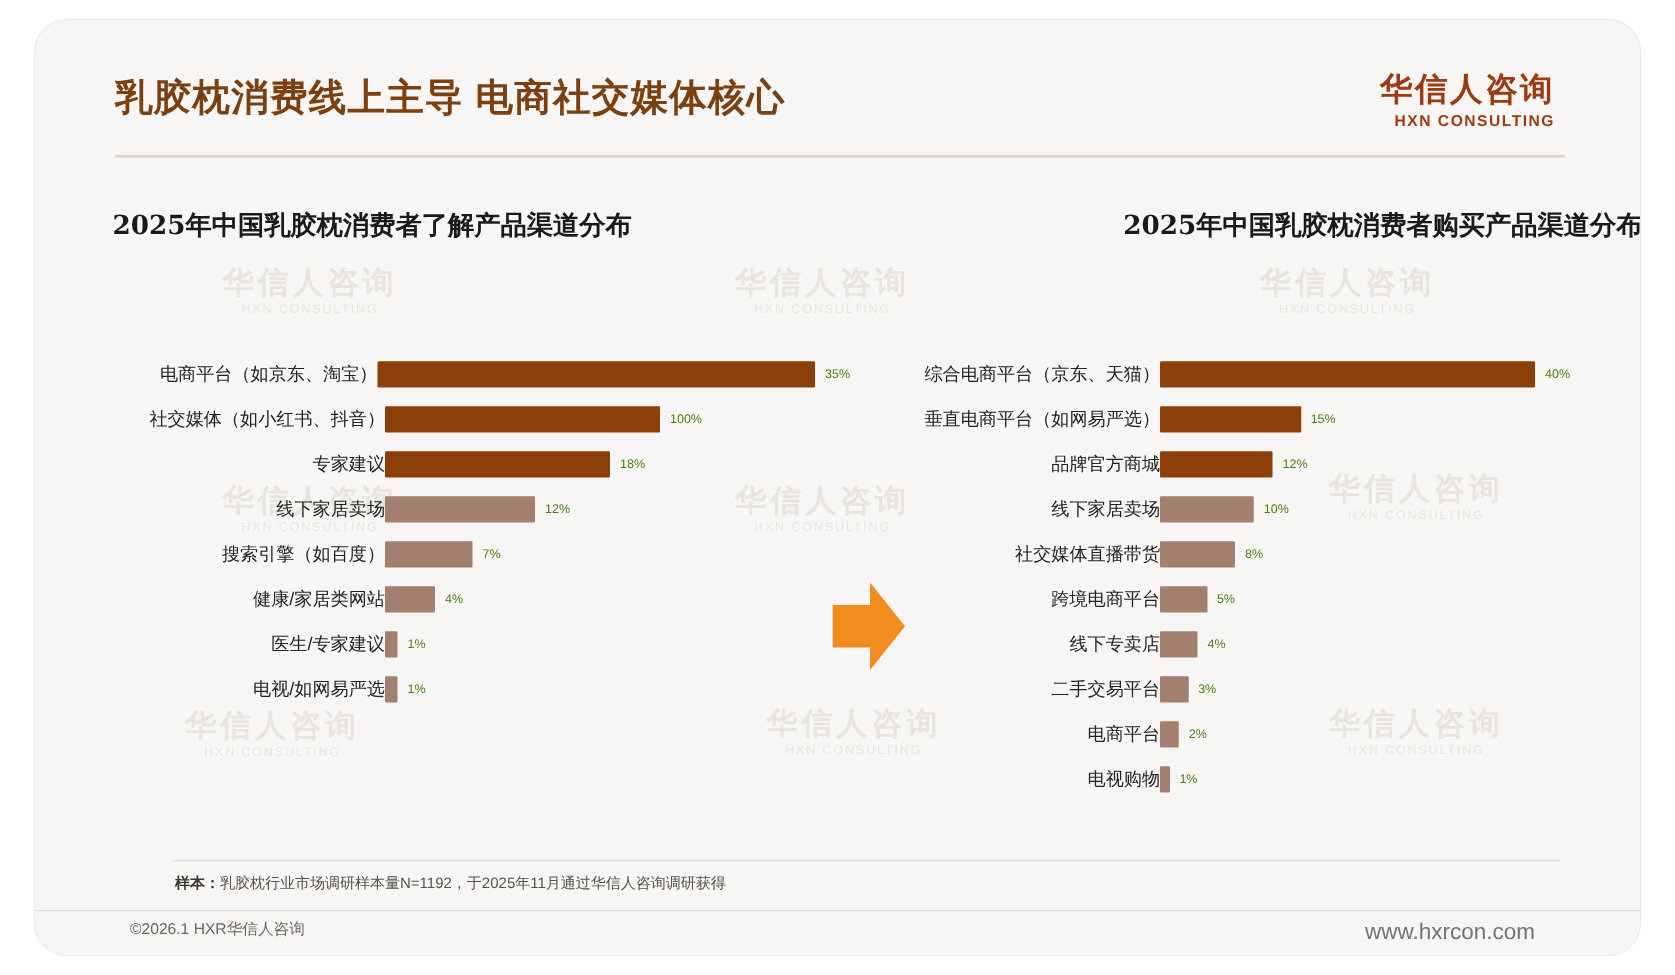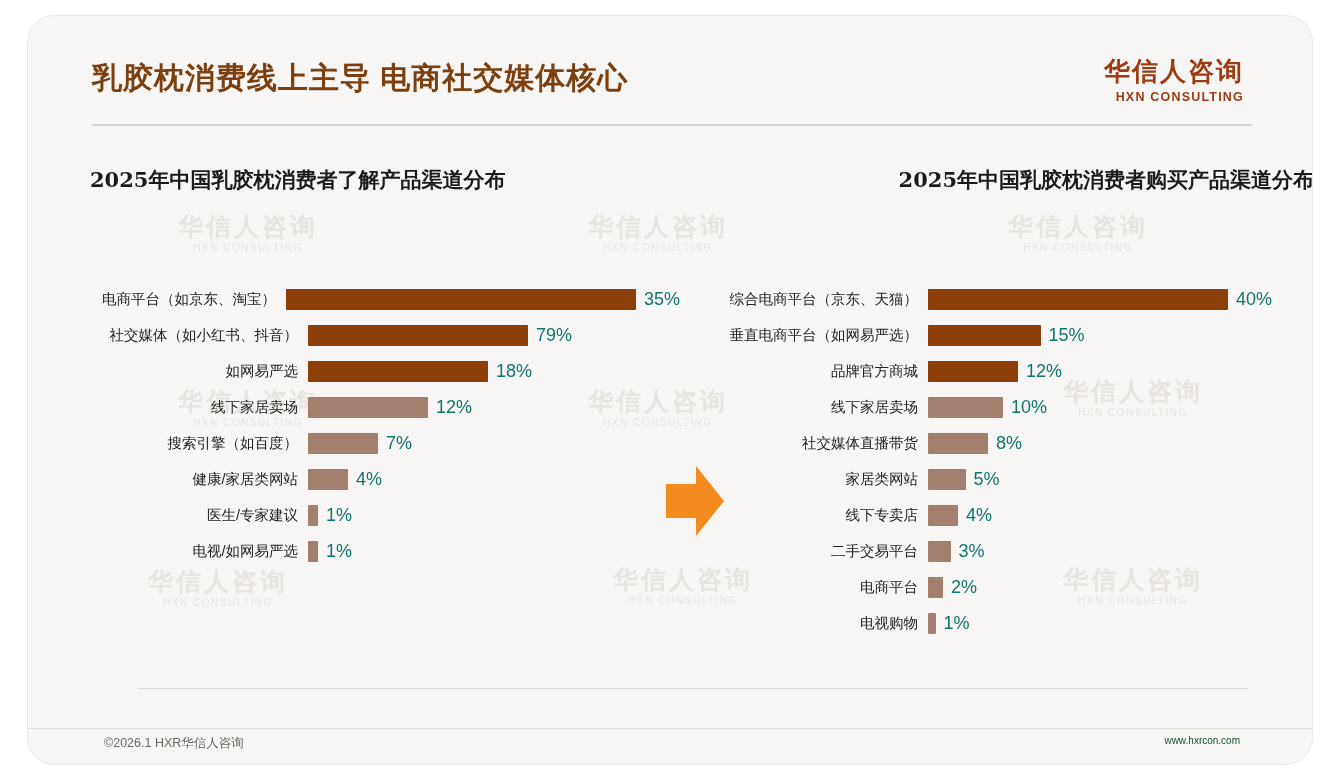--- a/index.html
+++ b/index.html
@@ -100,35 +100,34 @@
     display: flex;
     align-items: center;
     height: 36px;
     margin-bottom: 0px;
   }
   .row-label {
     font-size: 14.5px;
     color: #222;
     text-align: right;
     white-space: nowrap;
-    padding-right: 10px;
     box-sizing: border-box;
   }
   .panel-left .row-label  { width: 218px; }
   .panel-right .row-label { width: 200px; text-align: right; }
   .bar-area { position: relative; flex: 1; display: flex; align-items: center; height: 100%; }
   .bar {
     height: 21px;
     background: #a37f6f;
     border-radius: 1px;
   }
   .bar.dark { background: #8c3f09; }
   .bar-val {
-    font-size: 18px;
-    color: #0f766e;
+    font-size: 10px;
+    color: #4d7c0f;
     margin-left: 8px;
     white-space: nowrap;
   }
 
   
   .arrow {
     position: absolute;
     left: 638px;
     top: 450px;
     width: 58px;
@@ -162,24 +161,24 @@
   }
   .footer-left {
     position: absolute;
     left: 76px;
     top: 719px;
     font-size: 12.5px;
     color: #6b6661;
   }
   .footer-right {
     position: absolute;
-    right: 72px;
+    right: 84px;
     top: 719px;
-    font-size: 10px;
-    color: #14532d;
+    font-size: 18px;
+    color: #737373;
   }
 </style>
 </head>
 <body>
 
 <div id="slide">
   <div class="card">
 
     <div class="wm" style="left:150px; top:195px;">
       <div class="wm-cn">华信人咨询</div>
@@ -235,25 +234,25 @@
             <div class="row-label">电商平台（如京东、淘宝）</div>
             <div class="bar-area">
               <div class="bar dark" style="width: 350px; background: rgb(140, 63, 9);"></div>
               <span class="bar-val">35%</span>
             </div>
           </div>
           <div class="row">
             <div class="row-label">社交媒体（如小红书、抖音）</div>
             <div class="bar-area">
               <div class="bar dark" style="width: 220px; background: rgb(140, 63, 9);"></div>
-              <span class="bar-val">79%</span>
-            </div>
-          </div>
-          <div class="row">
-            <div class="row-label">如网易严选</div>
+              <span class="bar-val">100%</span>
+            </div>
+          </div>
+          <div class="row">
+            <div class="row-label">专家建议</div>
             <div class="bar-area">
               <div class="bar dark" style="width: 180px; background: rgb(140, 63, 9);"></div>
               <span class="bar-val">18%</span>
             </div>
           </div>
           <div class="row">
             <div class="row-label">线下家居卖场</div>
             <div class="bar-area">
               <div class="bar" style="width: 120px; background: rgb(163, 127, 111);"></div>
               <span class="bar-val">12%</span>
@@ -322,21 +321,21 @@
             </div>
           </div>
           <div class="row">
             <div class="row-label">社交媒体直播带货</div>
             <div class="bar-area">
               <div class="bar" style="width: 60px; background: rgb(163, 127, 111);"></div>
               <span class="bar-val">8%</span>
             </div>
           </div>
           <div class="row">
-            <div class="row-label">家居类网站</div>
+            <div class="row-label">跨境电商平台</div>
             <div class="bar-area">
               <div class="bar" style="width: 37.5px; background: rgb(163, 127, 111);"></div>
               <span class="bar-val">5%</span>
             </div>
           </div>
           <div class="row">
             <div class="row-label">线下专卖店</div>
             <div class="bar-area">
               <div class="bar" style="width: 30px; background: rgb(163, 127, 111);"></div>
               <span class="bar-val">4%</span>
@@ -366,19 +365,22 @@
         </div>
     </div>
 
     <div class="arrow">
       <svg viewBox="0 0 58 70" width="58" height="70" aria-hidden="true">
         <polygon points="0,18 30,18 30,0 58,35 30,70 30,52 0,52" fill="#f28c1e"></polygon>
       </svg>
     </div>
 
     <div class="foot-rule"></div>
+    <div class="foot-note">
+      <b>样本：</b><span>乳胶枕行业市场调研样本量N=1192，于2025年11月通过华信人咨询调研获得</span>
+    </div>
 
     <div class="footer-rule"></div>
     <div class="footer-left">©2026.1 HXR华信人咨询</div>
     <div class="footer-right">www.hxrcon.com</div>
 
   </div>
 </div>
 
 </body></html>

